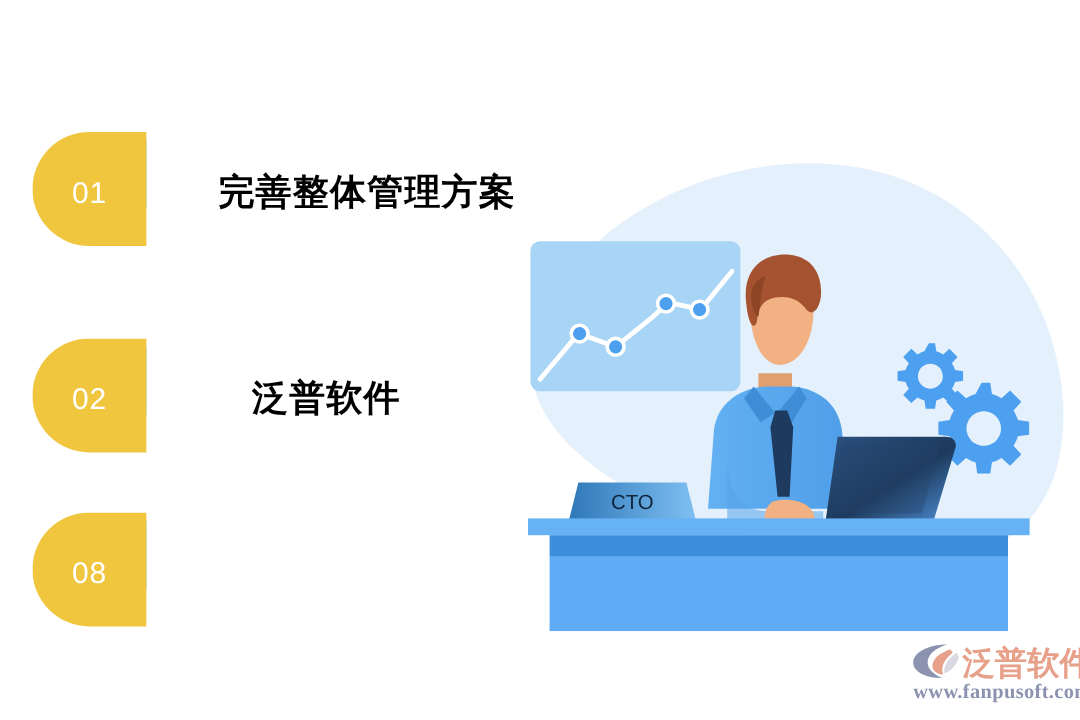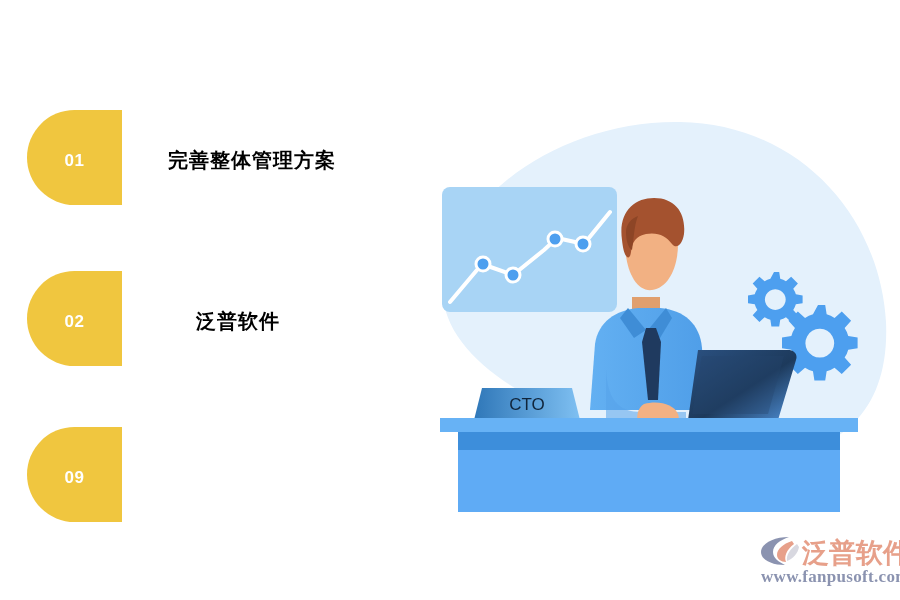--- a/index.html
+++ b/index.html
@@ -24,21 +24,21 @@
   }
 
   
   .list-item {
     position: absolute;
     left: 0;
     width: 470px;
     height: 110px;
   }
   .item-1 { top: 110px; }
-  .item-2 { top: 271px; padding-left: 48px; }
+  .item-2 { top: 282px; padding-left: 48px; }
   .item-3 { top: 427px; }
 
   .badge {
     position: absolute;
     left: 27px;
     top: 0;
     width: 108px;
     height: 100px;
   }
   .badge svg {
@@ -49,49 +49,50 @@
   }
   .badge-num {
     position: absolute;
     left: 0;
     top: 0;
     width: 95px;
     height: 100px;
     display: flex;
     align-items: center;
     justify-content: center;
-    font-size: 17px;
-    font-weight: bold;
+    font-size: 25px;
+    font-weight: normal;
     color: #ffffff;
     letter-spacing: 0.5px;
     padding-top: 2px;
     box-sizing: border-box;
   }
 
   .item-label {
     position: absolute;
     top: 0;
     height: 100px;
     display: flex;
     align-items: center;
     color: #000000;
-    font-size: 20px;
+    font-size: 30px;
     font-weight: bold;
     letter-spacing: 1px;
     white-space: nowrap;
+    margin-left: 14px;
   }
   .item-1 .item-label { left: 168px; }
   .item-2 .item-label { left: 196px; }
   .item-3 .item-label { left: 188px; }
 
   
   #illustration {
     position: absolute;
     left: 420px;
-    top: 112px;
+    top: 126px;
     width: 470px;
     height: 400px;
   }
   #illustration svg { display: block; }
 
   
   #watermark {
     position: absolute;
     left: 757px;
     top: 533px;
@@ -147,21 +148,21 @@
     </div>
     <div class="item-label">泛普软件</div>
   </div>
 
   <div class="list-item item-3">
     <div class="badge">
       <svg width="108" height="100" viewBox="0 0 108 100">
         <rect x="38" y="7" width="57" height="57" fill="#5cb8e8"></rect>
         <path d="M 47.5 0 L 95 0 L 95 95 L 47.5 95 A 47.5 47.5 0 0 1 47.5 0 Z" fill="#f0c63f"></path>
       </svg>
-      <div class="badge-num">09</div>
+      <div class="badge-num">08</div>
     </div>
   </div>
 
   <div id="illustration">
     <svg width="470" height="400" viewBox="0 0 470 400">
       <defs>
         <linearGradient id="gLaptop" x1="0" y1="0" x2="1" y2="1">
           <stop offset="0%" stop-color="#2b5181"></stop>
           <stop offset="55%" stop-color="#1d3a5c"></stop>
           <stop offset="100%" stop-color="#4f8fd6"></stop>

